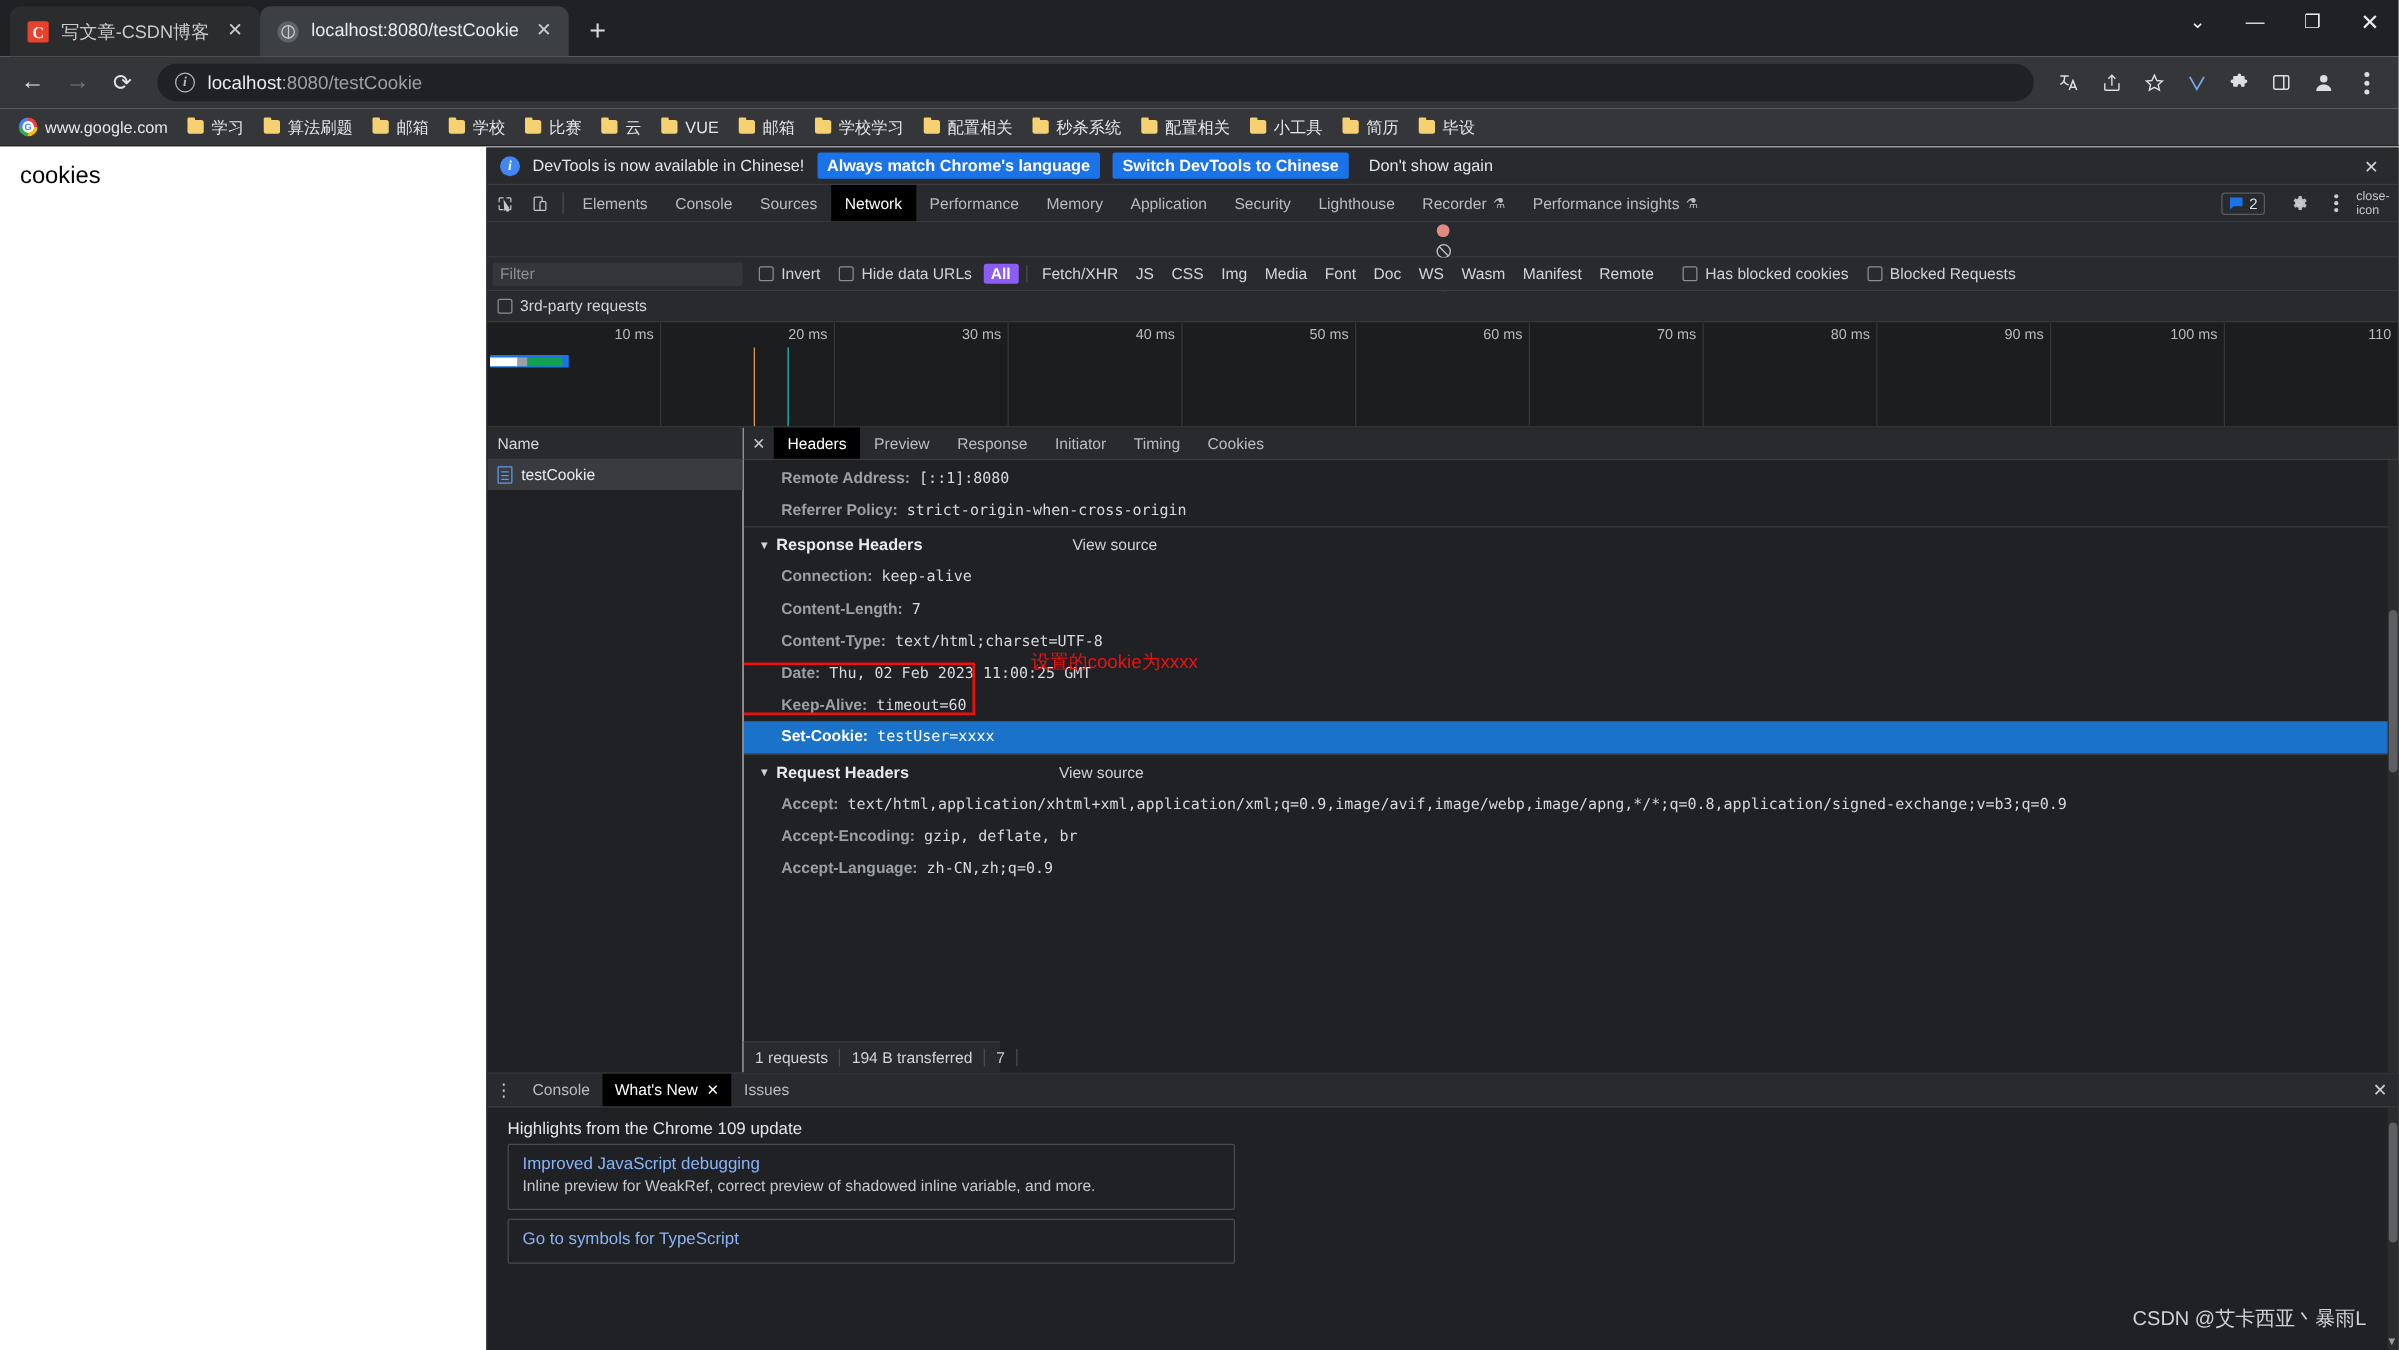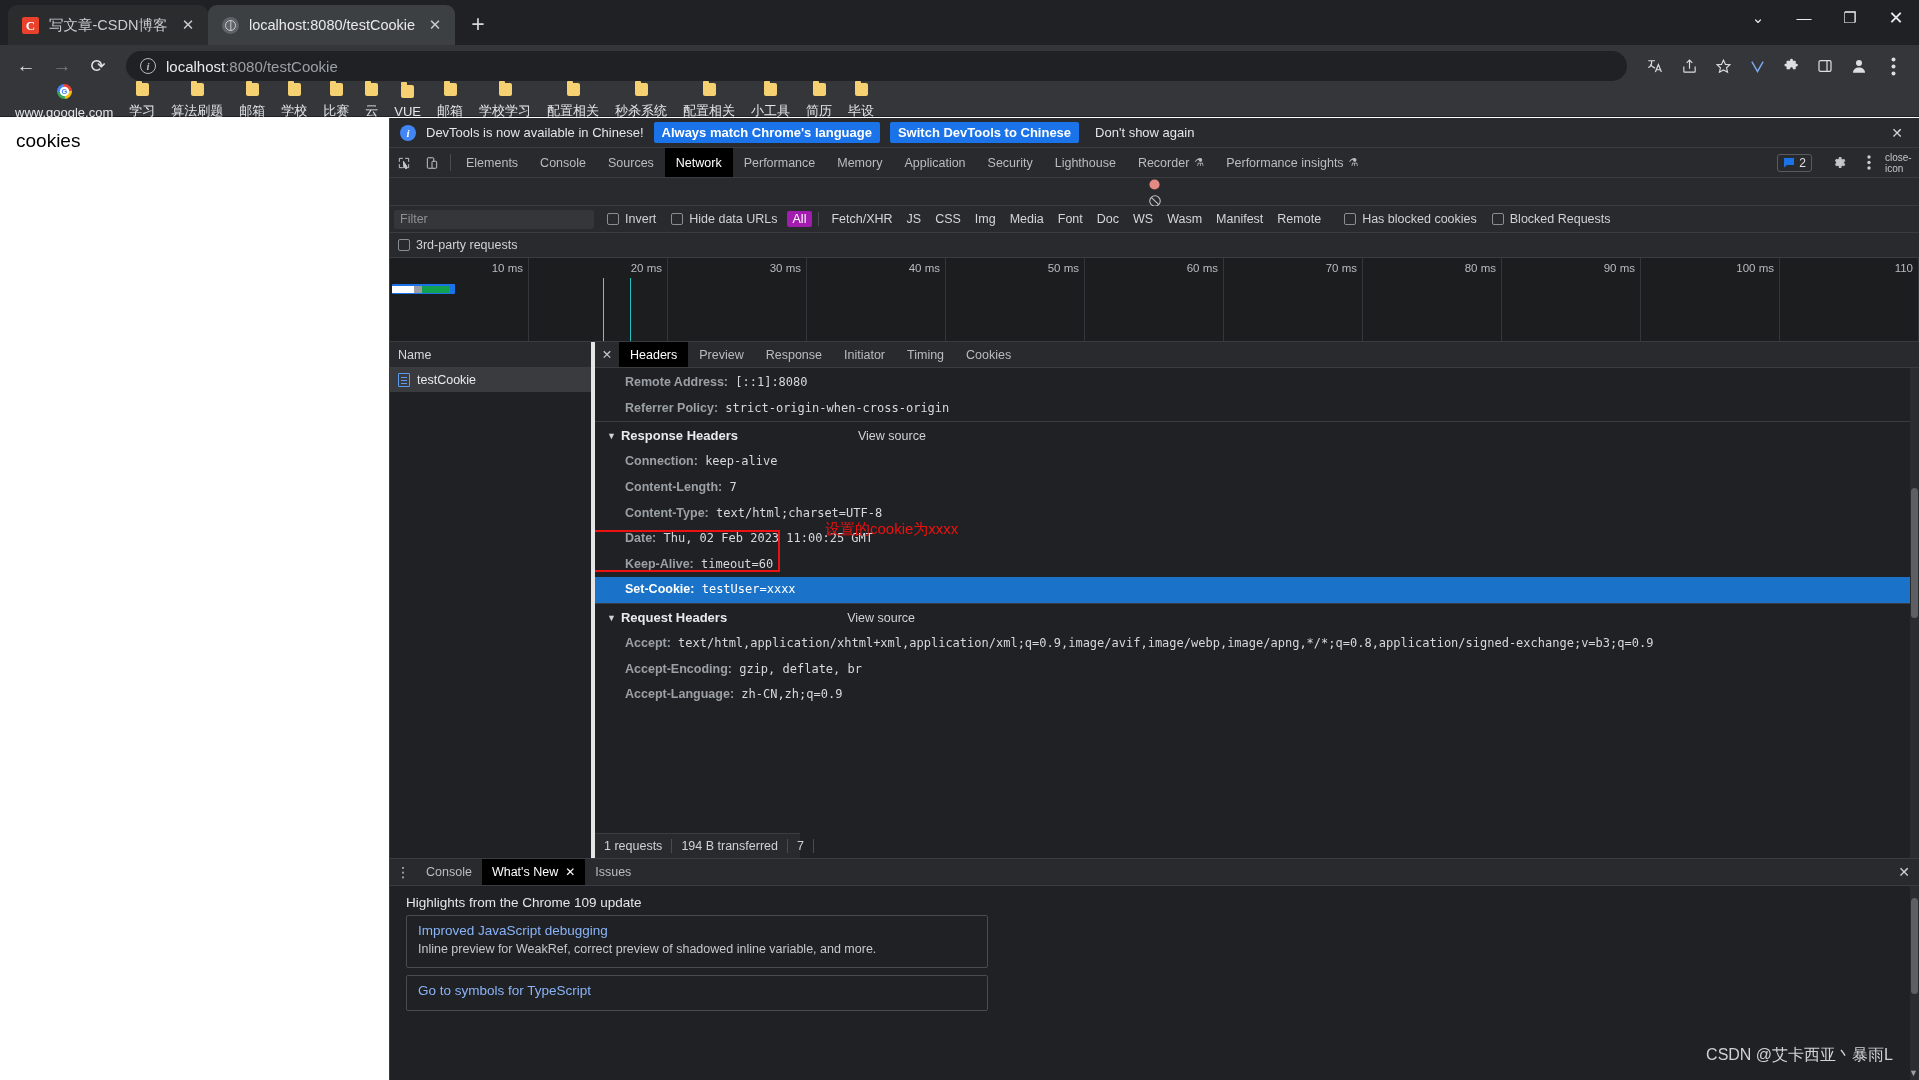--- a/index.html
+++ b/index.html
@@ -83,21 +83,21 @@
   }
   .omni-url { font-size: 15px; color: #9aa0a6; white-space: nowrap; }
   .omni-url b { color: #e8eaed; font-weight: normal; }
   .navbar-right { display: flex; align-items: center; gap: 2px; }
 
   .bookmarks {
     height: 30px; background: #35363a;
     display: flex; align-items: center; padding: 0 8px; gap: 2px;
     border-bottom: 1px solid #202124;
   }
-  .bm { display: flex; align-items: center; gap: 6px; padding: 2px 7px; white-space: nowrap; flex-direction: column; }
+  .bm { display: flex; align-items: center; gap: 6px; padding: 2px 7px; white-space: nowrap; }
   .bm-label { font-size: 13px; color: #e4e6e9; }
   .bm-folder {
     width: 13px; height: 11px; flex: 0 0 13px; position: relative;
     background: #f5d171; border-radius: 1px 2px 2px 2px;
   }
   .bm-folder::before {
     content:""; position:absolute; top:-2.5px; left:0; width:6px; height:3px;
     background:#f5d171; border-radius:1px 1px 0 0;
   }
   .bm-google {
@@ -176,21 +176,21 @@
 
   .dt-filterbar {
     height: 27px; background: #292a2d; display: flex; align-items: center;
     padding: 0 4px; gap: 3px; font-size: 12.5px; border-bottom: 1px solid #3b3c3f;
   }
   .filter-input {
     width: 200px; height: 19px; background: #35363a; border-radius: 2px;
     color: #8d9094; font-size: 12.5px; padding: 0 6px; line-height: 19px; margin-right: 4px;
   }
   .ftype { color: #d3d6d9; padding: 1px 6px; border-radius: 2px; white-space: nowrap; }
-  .ftype.sel { background: #a21caf; color: #fff; }
+  .ftype.sel { background: #8b5cf6; color: #fff; font-weight: bold; }
 
   .dt-thirdparty {
     height: 25px; background: #292a2d; display: flex; align-items: center;
     padding: 0 8px; font-size: 12.5px; border-bottom: 1px solid #3b3c3f;
   }
 
   
   .dt-overview {
     height: 84px; background: #1c1d1f; position: relative; overflow: hidden;
     border-bottom: 1px solid #3b3c3f;
@@ -204,21 +204,21 @@
   }
   .ov-bar {
     position: absolute; left: 2px; top: 26px; height: 10px; width: 63px;
     background: #1a73e8; border-radius: 1px; display: flex; align-items: center;
   }
   .ov-bar i { display: block; height: 7px; }
   .ov-line { position: absolute; width: 1px; top: 20px; bottom: 0; }
 
   
   .dt-split { flex: 1 1 auto; display: flex; min-height: 0; }
-  .req-list { width: 205px; flex: 0 0 205px; background: #202124; border-right: 4px solid #e5e5e5; }
+  .req-list { width: 205px; flex: 0 0 205px; background: #202124; border-right: 1px solid #e5e5e5; }
   .req-head {
     height: 26px; background: #292a2d; border-bottom: 1px solid #3b3c3f;
     display: flex; align-items: center; padding: 0 8px; font-size: 12.5px; color: #d6d9dc;
   }
   .req-row {
     height: 24px; background: #3a3b3e; display: flex; align-items: center;
     gap: 7px; padding: 0 8px; font-size: 12.5px; color: #e8eaed;
   }
   .doc-icon {
     width: 12px; height: 14px; border: 1px solid #5b9bf3; border-radius: 1px;

